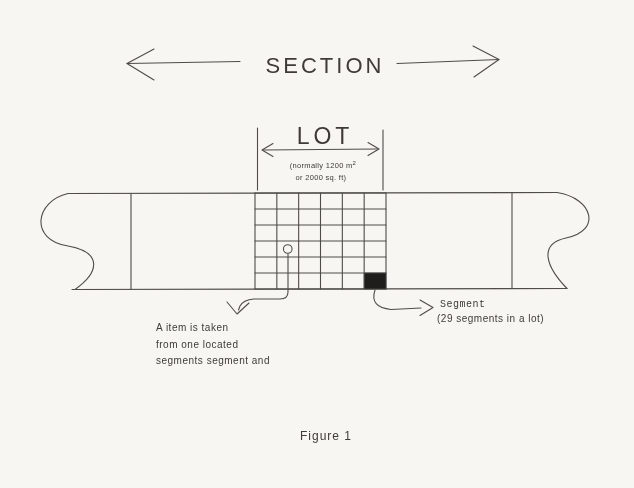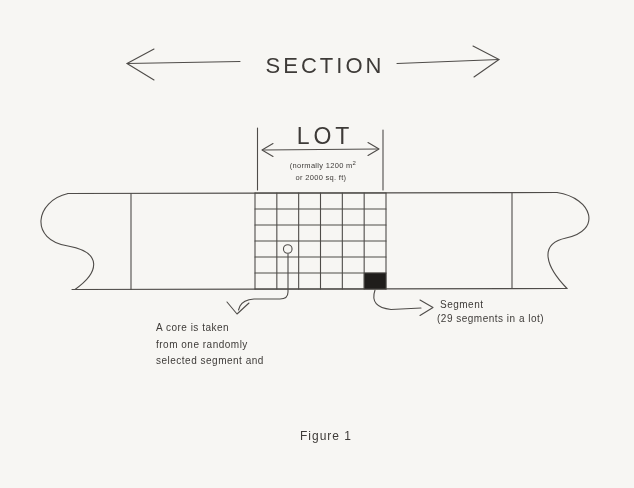--- a/index.html
+++ b/index.html
@@ -18,21 +18,21 @@
   .txt{position:absolute;white-space:nowrap;color:var(--text);}
   .center{left:8px;width:634px;text-align:center;}
   .section-label{top:53px;font-size:22px;letter-spacing:3px;}
   .section-note{top:78px;font-size:9px;letter-spacing:0.3px;}
   .lot-label{top:123px;font-size:23px;letter-spacing:4px;}
   .lot-note1{left:6px;width:634px;text-align:center;top:161px;font-size:7.5px;letter-spacing:0.3px;}
   .lot-note2{left:4px;width:634px;text-align:center;top:173px;font-size:7.5px;letter-spacing:0.3px;}
   .lot-sup{font-size:6px;position:relative;top:-3px;}
   .core-note{left:156px;top:320px;font-size:10px;letter-spacing:0.5px;}
   .core-note div{height:16.5px;line-height:16.5px;}
-  .segment-label{left:440px;top:299px;font-size:10px;letter-spacing:0.5px;}
+  .segment-label{left:440px;top:299px;font-size:10px;letter-spacing:0.5px;font-family:Liberation Mono, monospace;}
   .segment-note{left:437px;top:313px;font-size:10px;letter-spacing:0.5px;}
   .caption{left:9px;width:634px;text-align:center;top:429px;font-size:12px;letter-spacing:1px;}
 </style>
 </head>
 <body>
 
 <div class="page">
 
   <svg class="diagram" width="634" height="488" viewBox="0 0 634 488">
 
@@ -92,22 +92,22 @@
     </g>
   </svg>
 
   <div class="txt center section-label">SECTION</div>
 
   <div class="txt center lot-label">LOT</div>
   <div class="txt lot-note1"><span>(normally 1200 m</span><span class="lot-sup">2</span></div>
   <div class="txt lot-note2">or 2000 sq. ft)</div>
 
   <div class="txt core-note">
-    <div>A core is taken</div>
-    <div>from one randomly</div>
-    <div>selected segment and</div>
+    <div>A item is taken</div>
+    <div>from one located</div>
+    <div>segments segment and</div>
   </div>
 
   <div class="txt segment-label">Segment</div>
   <div class="txt segment-note">(29 segments in a lot)</div>
 
   <div class="txt caption">Figure 1</div>
 </div>
 
 </body></html>

